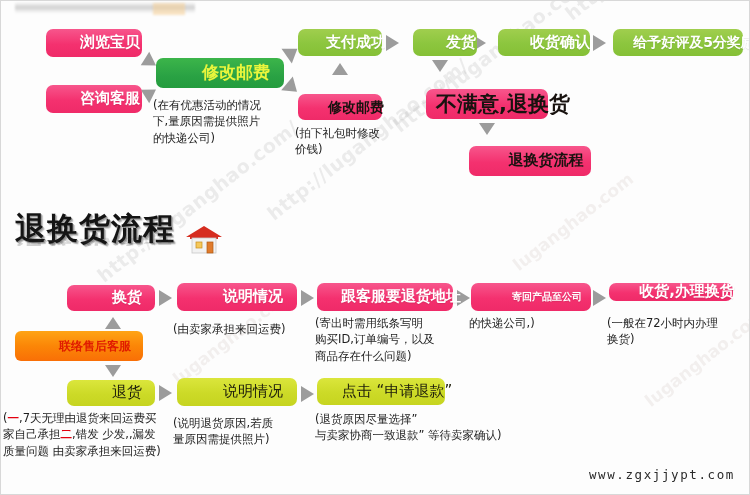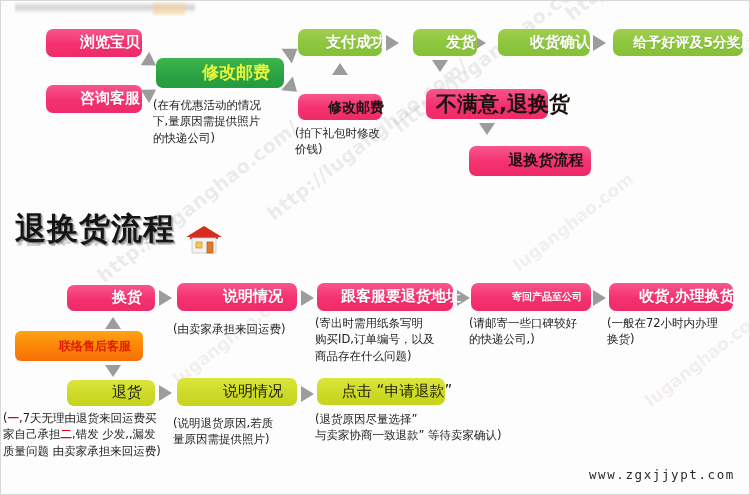--- a/index.html
+++ b/index.html
@@ -337,27 +337,26 @@
   <div class="cap" style="left:314px;top:410px;width:300px;">
     <div>(退货原因尽量选择”</div>
     <div>与卖家协商一致退款” 等待卖家确认)</div>
   </div>
 
   <div class="arrow arr-r" style="left:456px;top:289px;"></div>
 
   <div class="box pink" style="left:470px;top:282px;width:120px;height:28px;font-size:10px;">寄回产品至公司</div>
 
   <div class="cap" style="left:468px;top:314px;width:140px;">
-    <div>(请邮寄一些口碑较好</div>
     <div>的快递公司,)</div>
   </div>
 
   <div class="arrow arr-r" style="left:592px;top:289px;"></div>
 
-  <div class="box pink" style="left:608px;top:282px;width:124px;height:28px;font-size:15px;">收货,办理换货</div>
+  <div class="box pink" style="left:608px;top:282px;width:124px;height:18px;font-size:15px;">收货,办理换货</div>
 
   <div class="cap" style="left:606px;top:314px;width:140px;">
     <div>(一般在72小时内办理</div>
     <div>换货)</div>
   </div>
 
   <div id="footer-url">www.zgxjjypt.com</div>
 
 </div>
 

